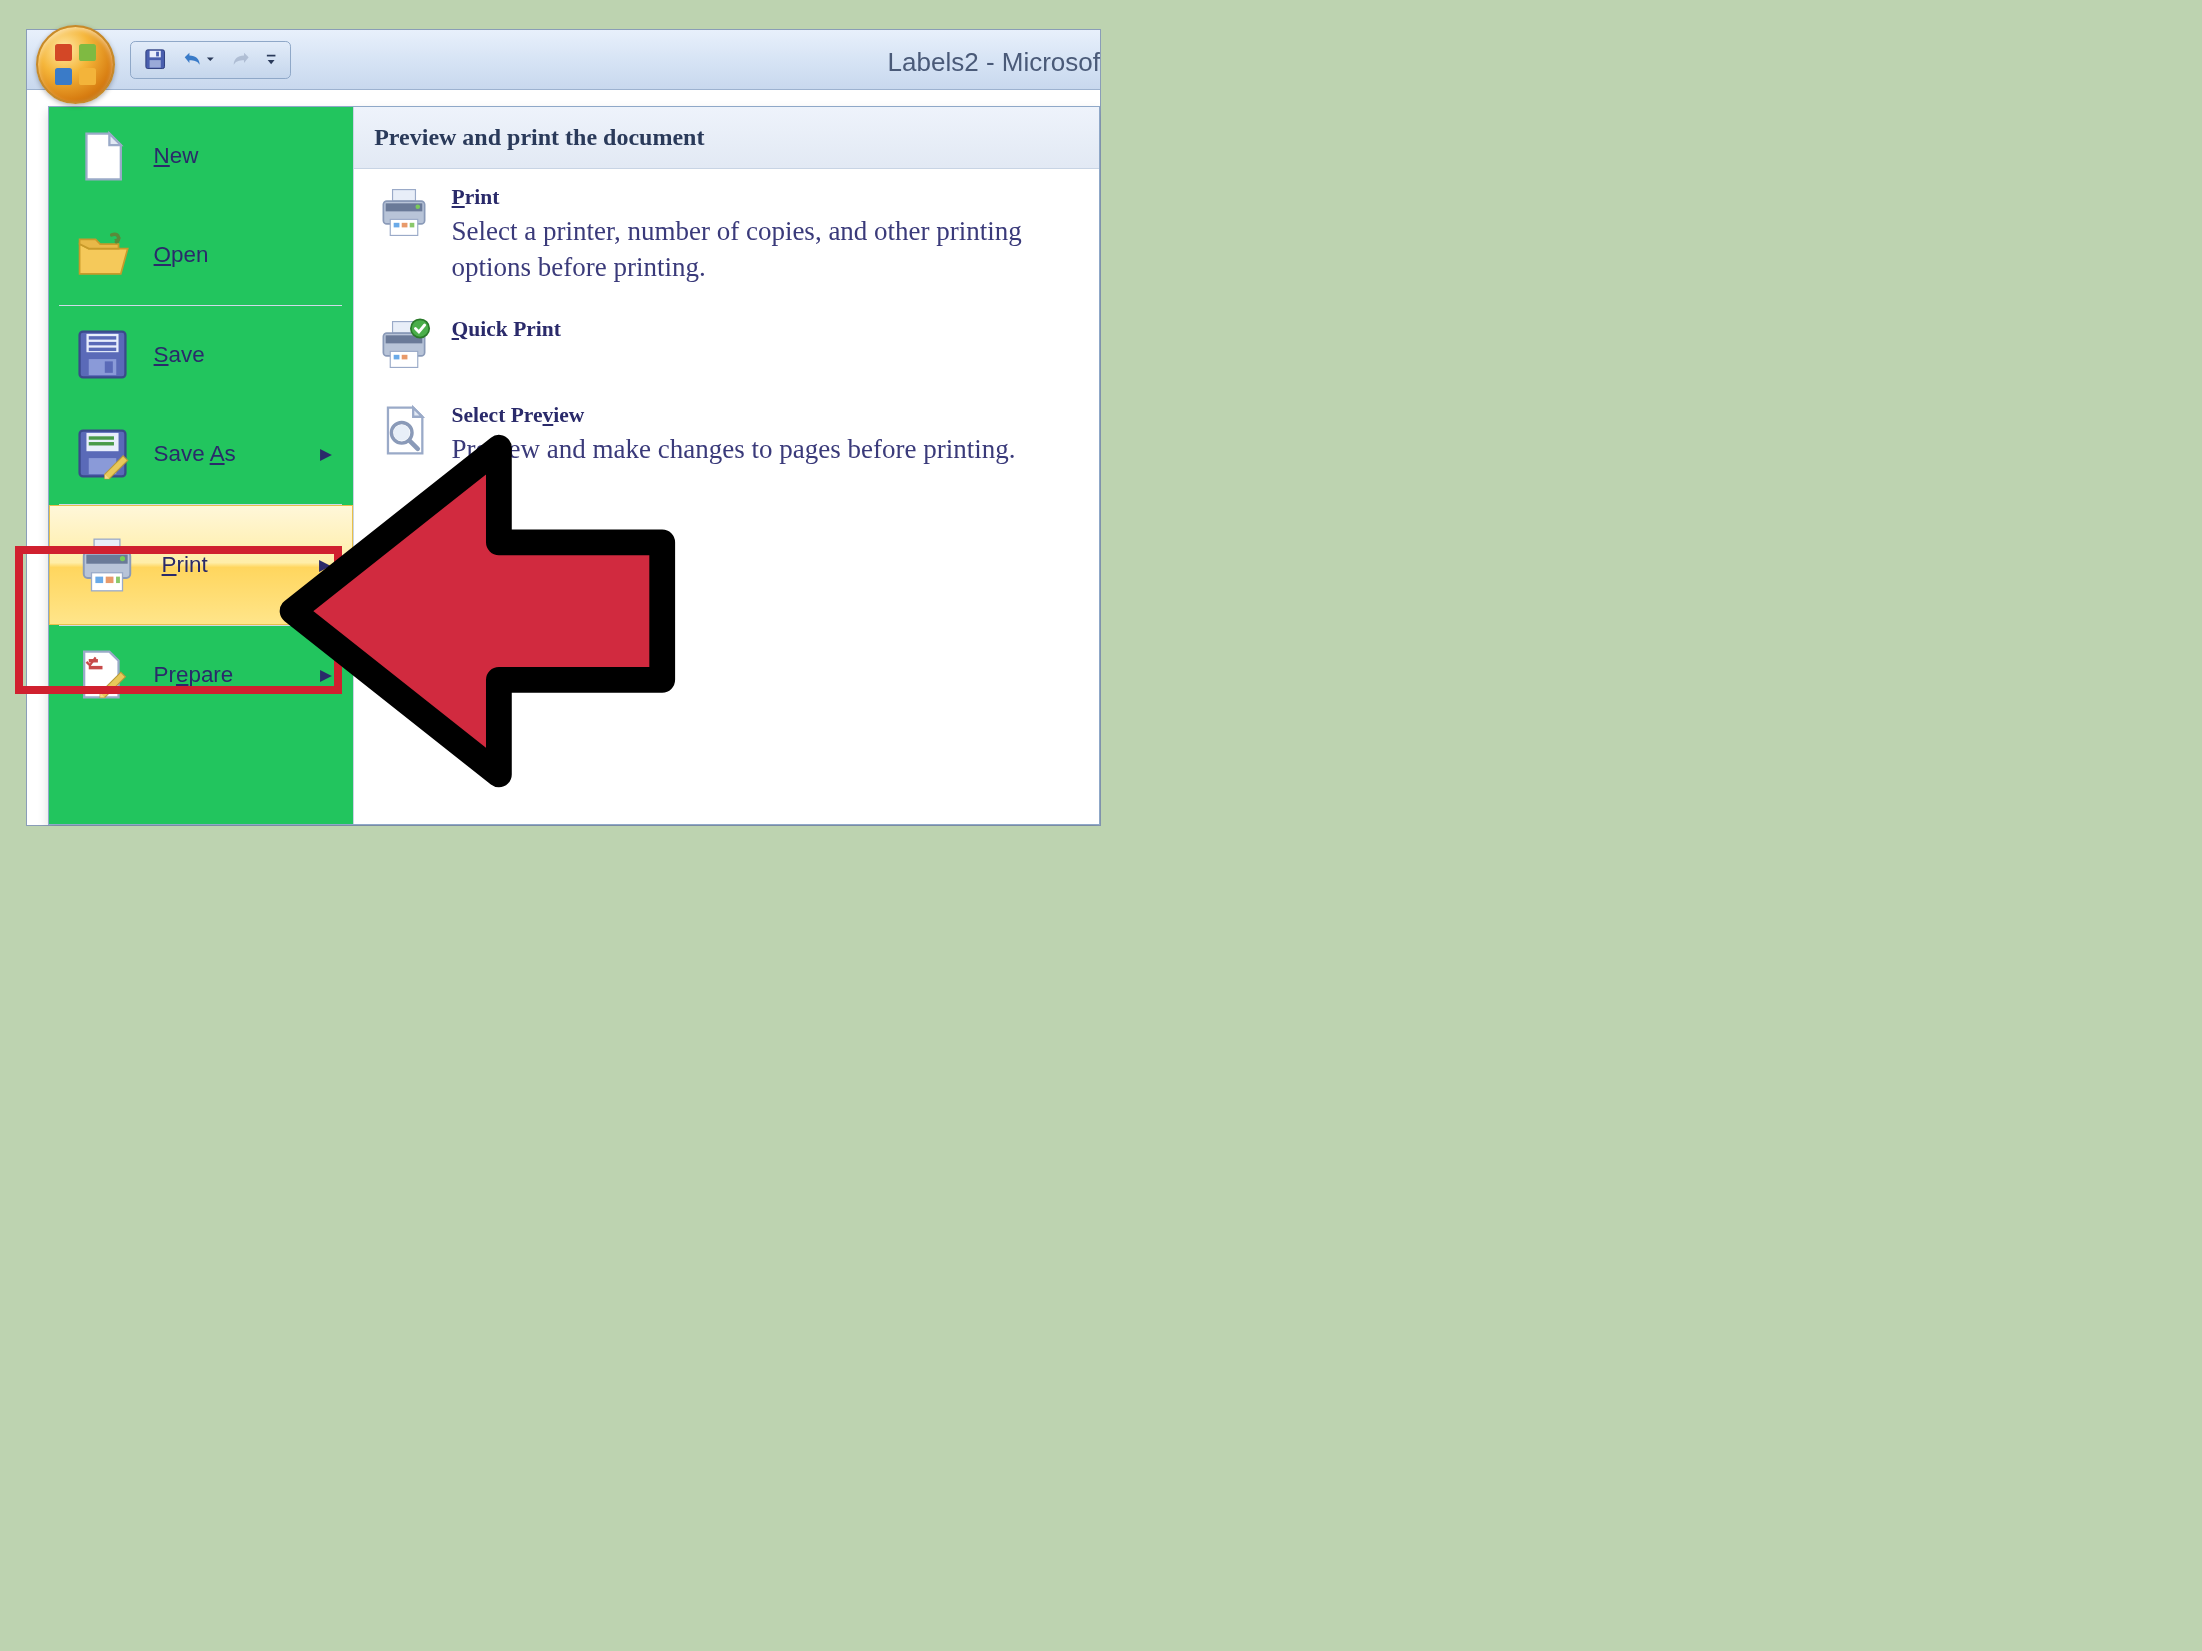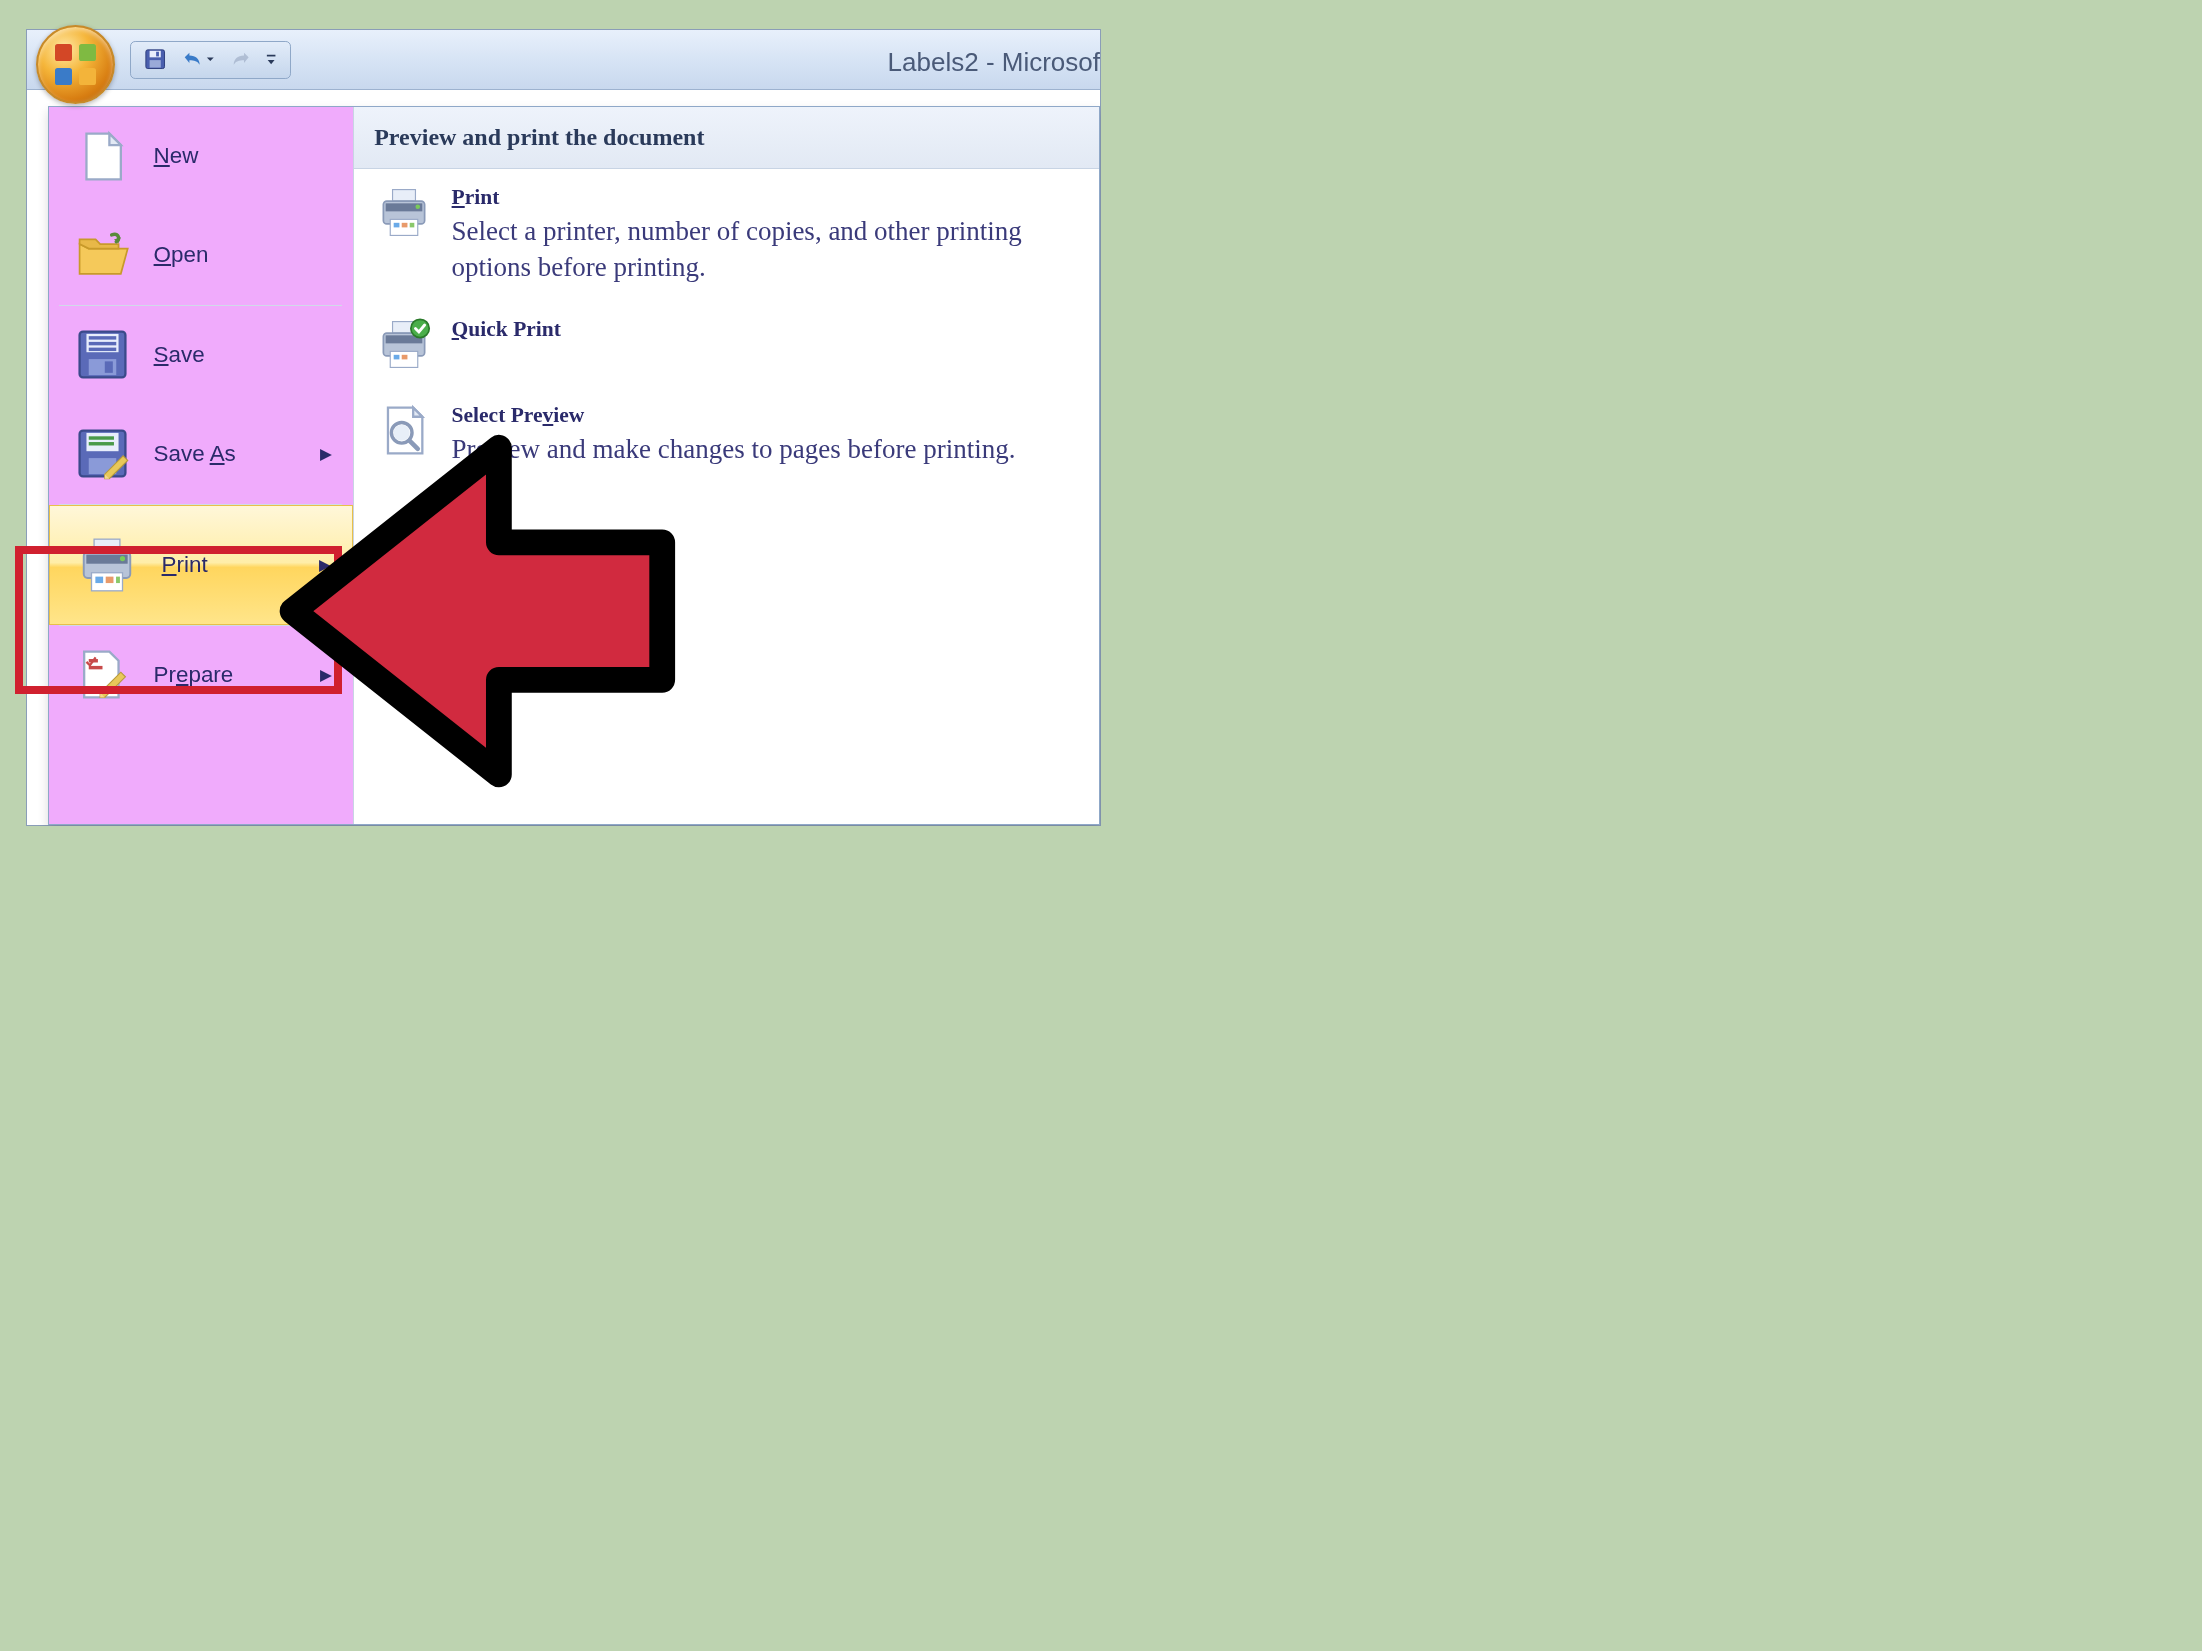--- a/index.html
+++ b/index.html
@@ -86,21 +86,21 @@
     border: 0.9px solid #8fa8c8;
     position: absolute;
     top: 76px;
     left: 20.6px;
     right: 0;
     bottom: 0;
     box-shadow: 0 5.2px 10.3px rgba(0,0,0,0.15);
   }
   .left-panel {
     width: 305px;
-    background: #f0abfc;
+    background: #22c55e;
     border-right: 0.9px solid #c8d4e4;
   }
   .menu-item {
     height: 99px;
     display: flex;
     align-items: center;
     padding-left: 26px;
     gap: 24px;
     border-bottom: 0.9px solid transparent;
     position: relative;

